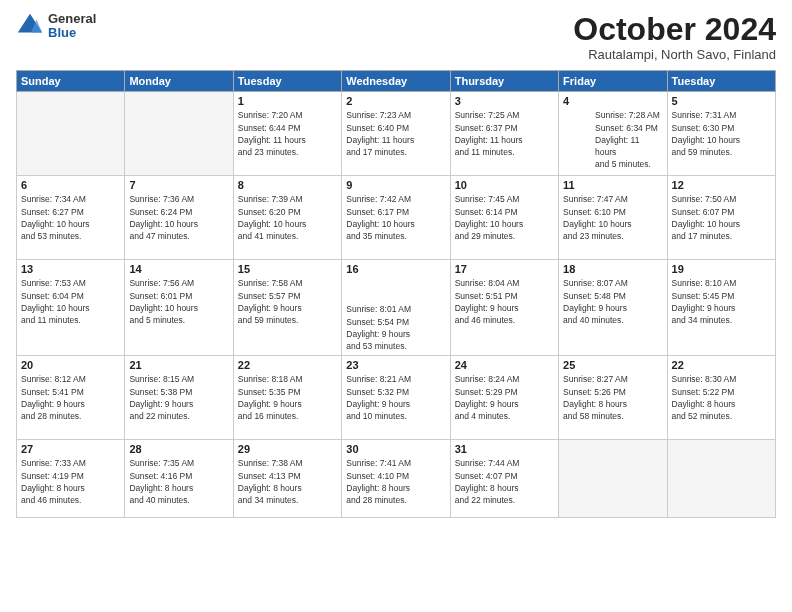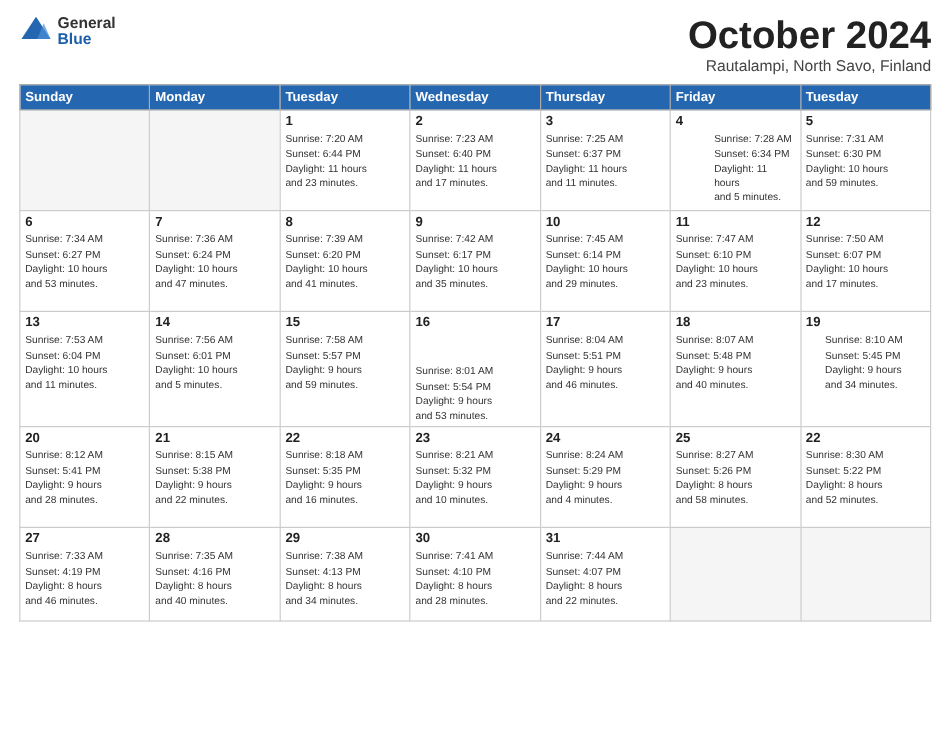--- a/index.html
+++ b/index.html
@@ -266,21 +266,21 @@
           </td>
           <td>
             <span class="day-num">18</span>
             <div class="day-info" style="white-space: pre-line;">Sunrise: 8:07 AM
 Sunset: 5:48 PM
 Daylight: 9 hours
 and 40 minutes.</div>
           </td>
           <td>
             <span class="day-num">19</span>
-            <div class="day-info" style="white-space: pre-line; margin-left: 16px;">Sunrise: 8:10 AM
+            <div class="day-info" style="white-space: pre-line;">Sunrise: 8:10 AM
 Sunset: 5:45 PM
 Daylight: 9 hours
 and 34 minutes.</div>
           </td>
         </tr>
         <tr class="week-row">
           <td>
             <span class="day-num">20</span>
             <div class="day-info" style="white-space: pre-line;">Sunrise: 8:12 AM
 Sunset: 5:41 PM

